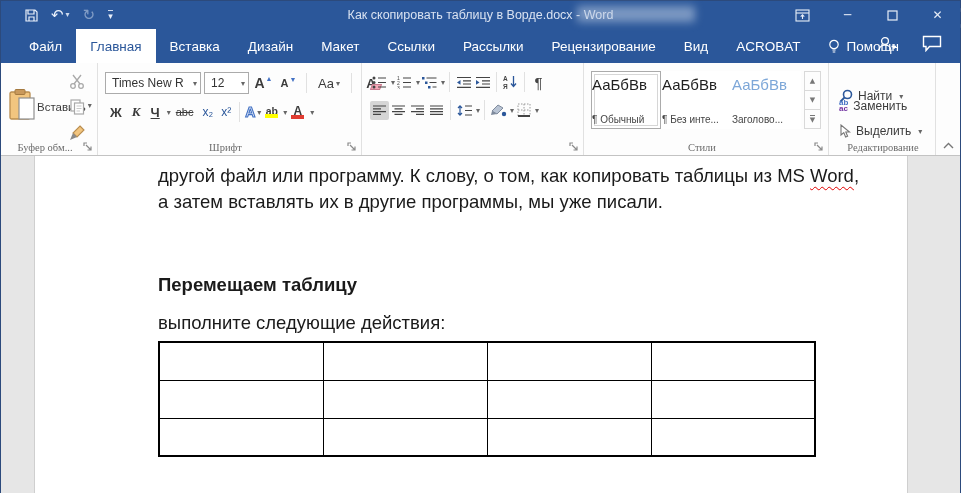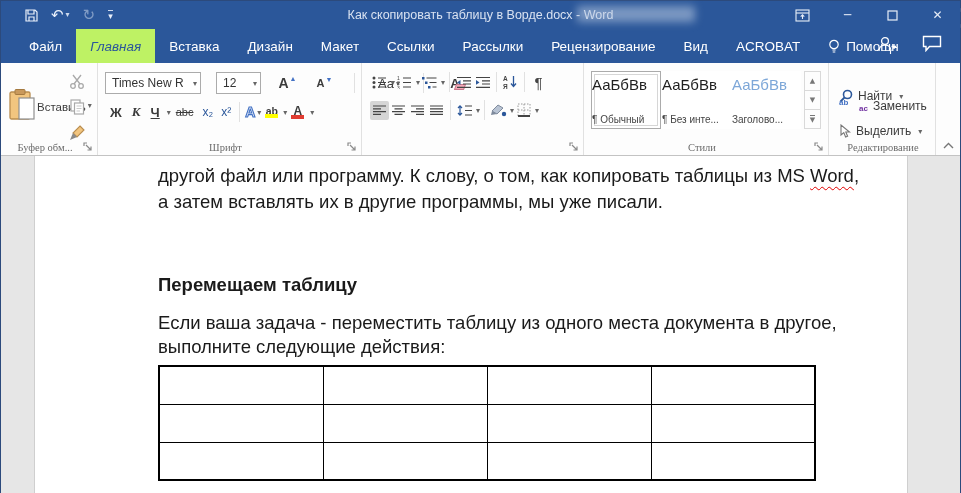--- a/index.html
+++ b/index.html
@@ -16,21 +16,21 @@
   .caret { font-size:8px; color:#cdd9ec; margin-left:2px; font-family:"DejaVu Sans",sans-serif; }
   .qat-custom { font-size:9px; border-top:1px solid #cdd9ec; padding-top:1px; }
   .win-title { position:absolute; left:0; right:0; top:0; height:28px; text-align:center; font-size:12.5px; line-height:28px; color:#d9e2f1; z-index:5; }
   .blur-patch { position:absolute; left:576px; top:5px; width:118px; height:16px; background:rgba(190,205,228,.55); filter:blur(4px); border-radius:2px; z-index:6; }
   .win-controls { position:absolute; right:0; top:0; height:28px; display:flex; z-index:6; }
   .win-btn { width:45px; height:28px; display:flex; align-items:center; justify-content:center; color:#e8eef8; font-size:12px; cursor:pointer; font-family:"DejaVu Sans",sans-serif; }
 
   
   .tabrow { position:absolute; left:0; top:28px; width:100%; height:34px; background:#2b579a; display:flex; align-items:stretch; padding-left:14px; z-index:4; }
   .tab { color:#fff; font-size:13.5px; padding:0 14px; display:flex; align-items:center; gap:6px; cursor:pointer; white-space:nowrap; }
-  .tab.active { background:#bef264; color:#2b579a;font-style:italic; }
+  .tab.active { background:#ffffff; color:#2b579a; }
   .tabrow-right { position:absolute; right:18px; top:34px; display:flex; gap:26px; z-index:6; }
 
   
   .ribbon { position:absolute; left:0; top:62px; width:100%; height:93px; background:#fdfdfd; border-bottom:1px solid #c3c3c3; display:flex; z-index:3; }
   .rgroup { position:relative; border-right:1px solid #e1e1e1; height:100%; flex:none; }
   .rgroup-label { position:absolute; bottom:2px; left:6px; right:14px; text-align:center; font-size:10.5px; color:#6b6b6b; white-space:nowrap; overflow:hidden;font-family:Liberation Serif, serif; }
   .launcher { position:absolute; bottom:3px; right:4px; width:10px; height:10px; cursor:pointer; }
   .rbtn { display:flex; align-items:center; justify-content:center; border:1px solid transparent; border-radius:2px; cursor:pointer; color:#3b3b3b; }
   .rbtn.sel { background:#d5d5d5; }
   .combo { height:22px; background:#fff; border:1px solid #ababab; display:flex; align-items:center; font-size:12px; color:#333; padding:0 3px 0 6px; cursor:pointer; }
@@ -39,21 +39,21 @@
 
   
   .g-clip { width:97px; }
   .paste-btn { position:absolute; left:6px; top:7px; width:56px; height:70px; display:flex; flex-direction:row; align-items:center; cursor:pointer; }
   .paste-label { font-size:11.5px; color:#3b3b3b; margin-top:4px; }
   .clip-mini { position:absolute; left:66px; top:9px; display:flex; flex-direction:column; gap:8px; }
   .mini-ic { width:20px; height:18px; display:flex; align-items:center; justify-content:center; cursor:pointer; }
 
   
   .g-font { width:264px; }
-  .font-row1 { position:absolute; left:7px; top:9px; display:flex; align-items:center; gap:15px; }
+  .font-row1 { position:absolute; left:7px; top:9px; display:flex; align-items:center; gap:3px; }
   .font-row2 { position:absolute; left:7px; top:38px; display:flex; align-items:center; }
   .fmt { font-size:13px; font-weight:bold; color:#3b3b3b; padding:2px 4px; cursor:pointer; }
   .fx-a { font-size:14px; font-weight:bold; color:#dcе8f8; -webkit-text-stroke:1.1px #4472c4; color:#e8f0fb; }
   .swatch { display:inline-block; width:13px; height:4px; margin-top:-2px; }
 
   
   .g-para { width:222px; }
   .para-row1 { position:absolute; left:8px; top:9px; display:flex; align-items:center; }
   .para-row2 { position:absolute; left:8px; top:37px; display:flex; align-items:center; }
   .pic { width:19px; height:19px; display:flex; align-items:center; justify-content:center; cursor:pointer; }
@@ -487,21 +487,21 @@
               <circle cx="8.5" cy="5.5" r="4" fill="none" stroke="#2b579a" stroke-width="1.6"></circle>
               <path d="M5.5 8.5 L1.5 12.5" stroke="#2b579a" stroke-width="1.8"></path>
             </svg>
         </span>
         <span>Найти</span>
         <span class="caret" style="color:#666;">▾</span>
       </div>
       <div class="edit-item" style="top:36px;">
         <span class="repl-ic">
           <span style="color:#4472c4;">ab</span>
-          <span style="color:#7030a0;margin-left:20px;">ac</span>
+          <span style="color:#7030a0;">ac</span>
         </span>
         <span>Заменить</span>
       </div>
       <div class="edit-item" style="top:61px;">
         <span>
           <svg width="12" height="14" viewBox="0 0 12 14">
               <path d="M2 1 L2 11 L4.8 8.6 L6.6 13 L8.6 12.2 L6.8 8 L10.5 8 Z" fill="#fff" stroke="#777" stroke-width="1.1"></path>
             </svg>
         </span>
         <span>Выделить</span>
@@ -519,21 +519,20 @@
     </div>
   </div>
 
   <div class="docarea">
     <div class="page">
       <div class="page-content">
         <div class="docline"><span>другой файл или программу. К слову, о том, как копировать таблицы из MS </span><span class="misspelled">Word</span><span>,</span></div>
         <div class="docline">а затем вставлять их в другие программы, мы уже писали.</div>
         <div class="docline doc-heading">Перемещаем таблицу</div>
         <div class="doc-para2">
-          <div class="docline">Если ваша задача - переместить таблицу из одного места документа в другое,</div>
           <div class="docline">выполните следующие действия:</div>
         </div>
         <table class="doc-table">
           <tbody>
               <tr>
             <td></td>
                 <td></td>
                 <td></td>
                 <td></td>
           </tr>

